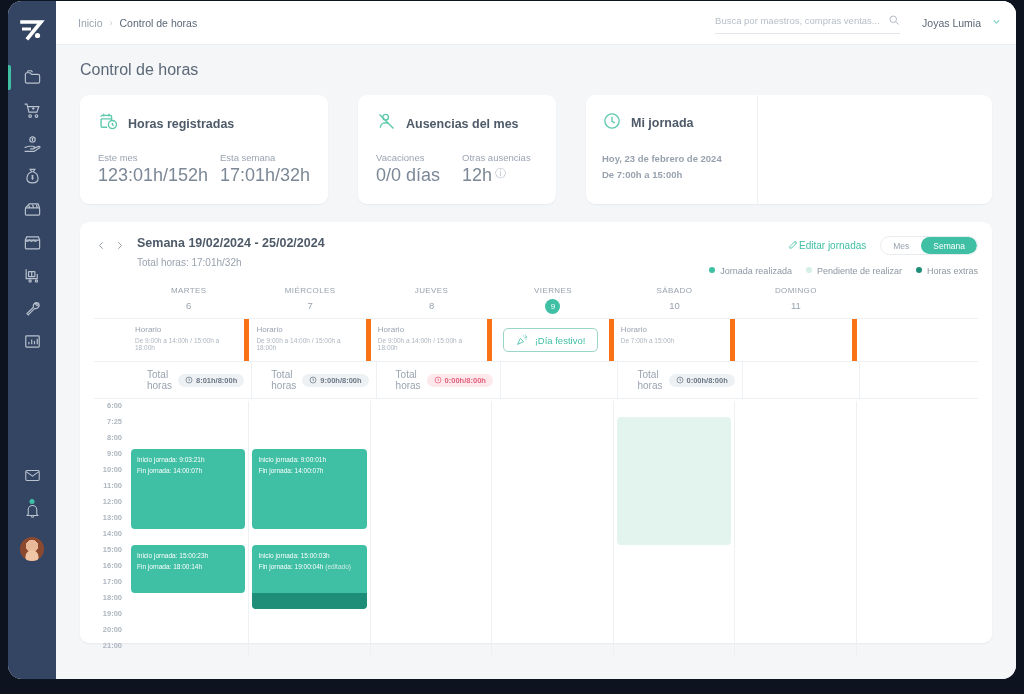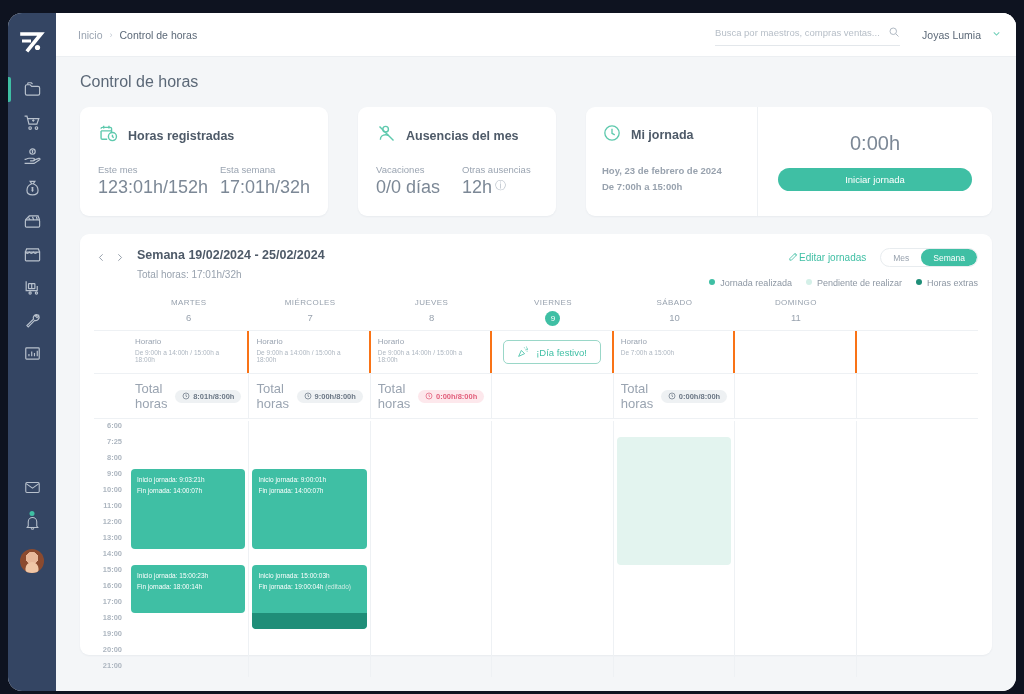--- a/index.html
+++ b/index.html
@@ -4,21 +4,21 @@
 <title>Control de horas</title>
 <style>
   * { box-sizing: border-box; margin: 0; padding: 0; }
   html, body {
     width: 1024px; height: 694px;
     background: #0e1320;
     font-family: "Liberation Sans", sans-serif;
     overflow: hidden;
   }
   #app {
-    position: absolute; left: 8px; top: 13px;
+    position: absolute; left: 8px; top: 1px;
     width: 1008px; height: 678px;
     background: #f4f6f8;
     border-radius: 14px;
     overflow: hidden;
     display: flex;
   }
 
   
   .sidebar {
     width: 48px; height: 100%;
@@ -149,27 +149,27 @@
   .dayhead { text-align: center; padding-bottom: 4px; }
   .dayhead .dn { font-size: 8px; color: #98a2ae; letter-spacing: .4px; }
   .dayhead .dd { font-size: 9.5px; color: #98a2ae; margin-top: 4px; height: 15px; line-height: 15px; }
   .dayhead .dd.today {
     display: inline-block; width: 15px; background: #3fbfa4; color: #fff;
     border-radius: 50%; font-size: 8px;
   }
 
   .rowline { border-top: 1px solid #eef1f4; }
   .infogrid { display: grid; grid-template-columns: repeat(7, 1fr); }
-  .infocell { border-right: 2px solid #f97316; padding: 6px 7px 6px 7px; min-height: 30px; }
+  .infocell { border-right: 5px solid #f97316; padding: 6px 7px 6px 7px; min-height: 30px; }
   .infocell:last-child { border-right: none; }
   .ic-t1 { font-size: 8px; color: #9aa4b1; margin-bottom: 3px; }
   .ic-t2 { font-size: 6.5px; color: #adb6c0; }
   .totalcell { border-right: 1px solid #eef1f4; padding: 7px 7px; display: flex; align-items: center; gap: 6px; min-height: 28px; }
   .totalcell:last-child { border-right: none; }
-  .tc-label { font-size: 13px; color: #9aa4b1; }
+  .tc-label { font-size: 10px; color: #9aa4b1; margin-left: 12px; }
   .pill {
     display: inline-flex; align-items: center; gap: 3px;
     border-radius: 9px; padding: 2px 7px; font-size: 7.5px; font-weight: bold;
   }
   .pill.grey { background: #eef1f3; color: #6b7785; }
   .pill.red { background: #fde8ec; color: #e2607c; }
   .festivo {
     border: 1px solid #9ad7c8; border-radius: 5px; height: 24px;
     display: flex; align-items: center; justify-content: center; gap: 6px;
     color: #3fbfa4; font-size: 9.5px; margin: 3px 4px;
@@ -378,24 +378,20 @@
               <span>
                 <svg width="20" height="20" viewBox="0 0 24 24" fill="none" stroke="#5ec9ad" stroke-width="1.6">
                     <circle cx="12" cy="12" r="8.6"></circle>
                     <path d="M12 7v5.3l3.3 2"></path>
                   </svg>
               </span>
               <span class="card-title">Mi jornada</span>
             </div>
             <div class="card-c-line">Hoy, 23 de febrero de 2024</div>
             <div class="card-c-line">De 7:00h a 15:00h</div>
-          </div>
-          <div class="card-c-right">
-            <div class="timer">0:00h</div>
-            <button class="start-btn">Iniciar jornada</button>
           </div>
         </div>
       </div>
 
       <div class="panel">
         <div class="panel-head">
           <div class="wk-nav">
             <button class="arrow-btn">
               <svg width="11" height="11" viewBox="0 0 24 24" fill="none" stroke="currentColor" stroke-width="2">
                   <path d="M14.5 5l-7 7 7 7"></path>

